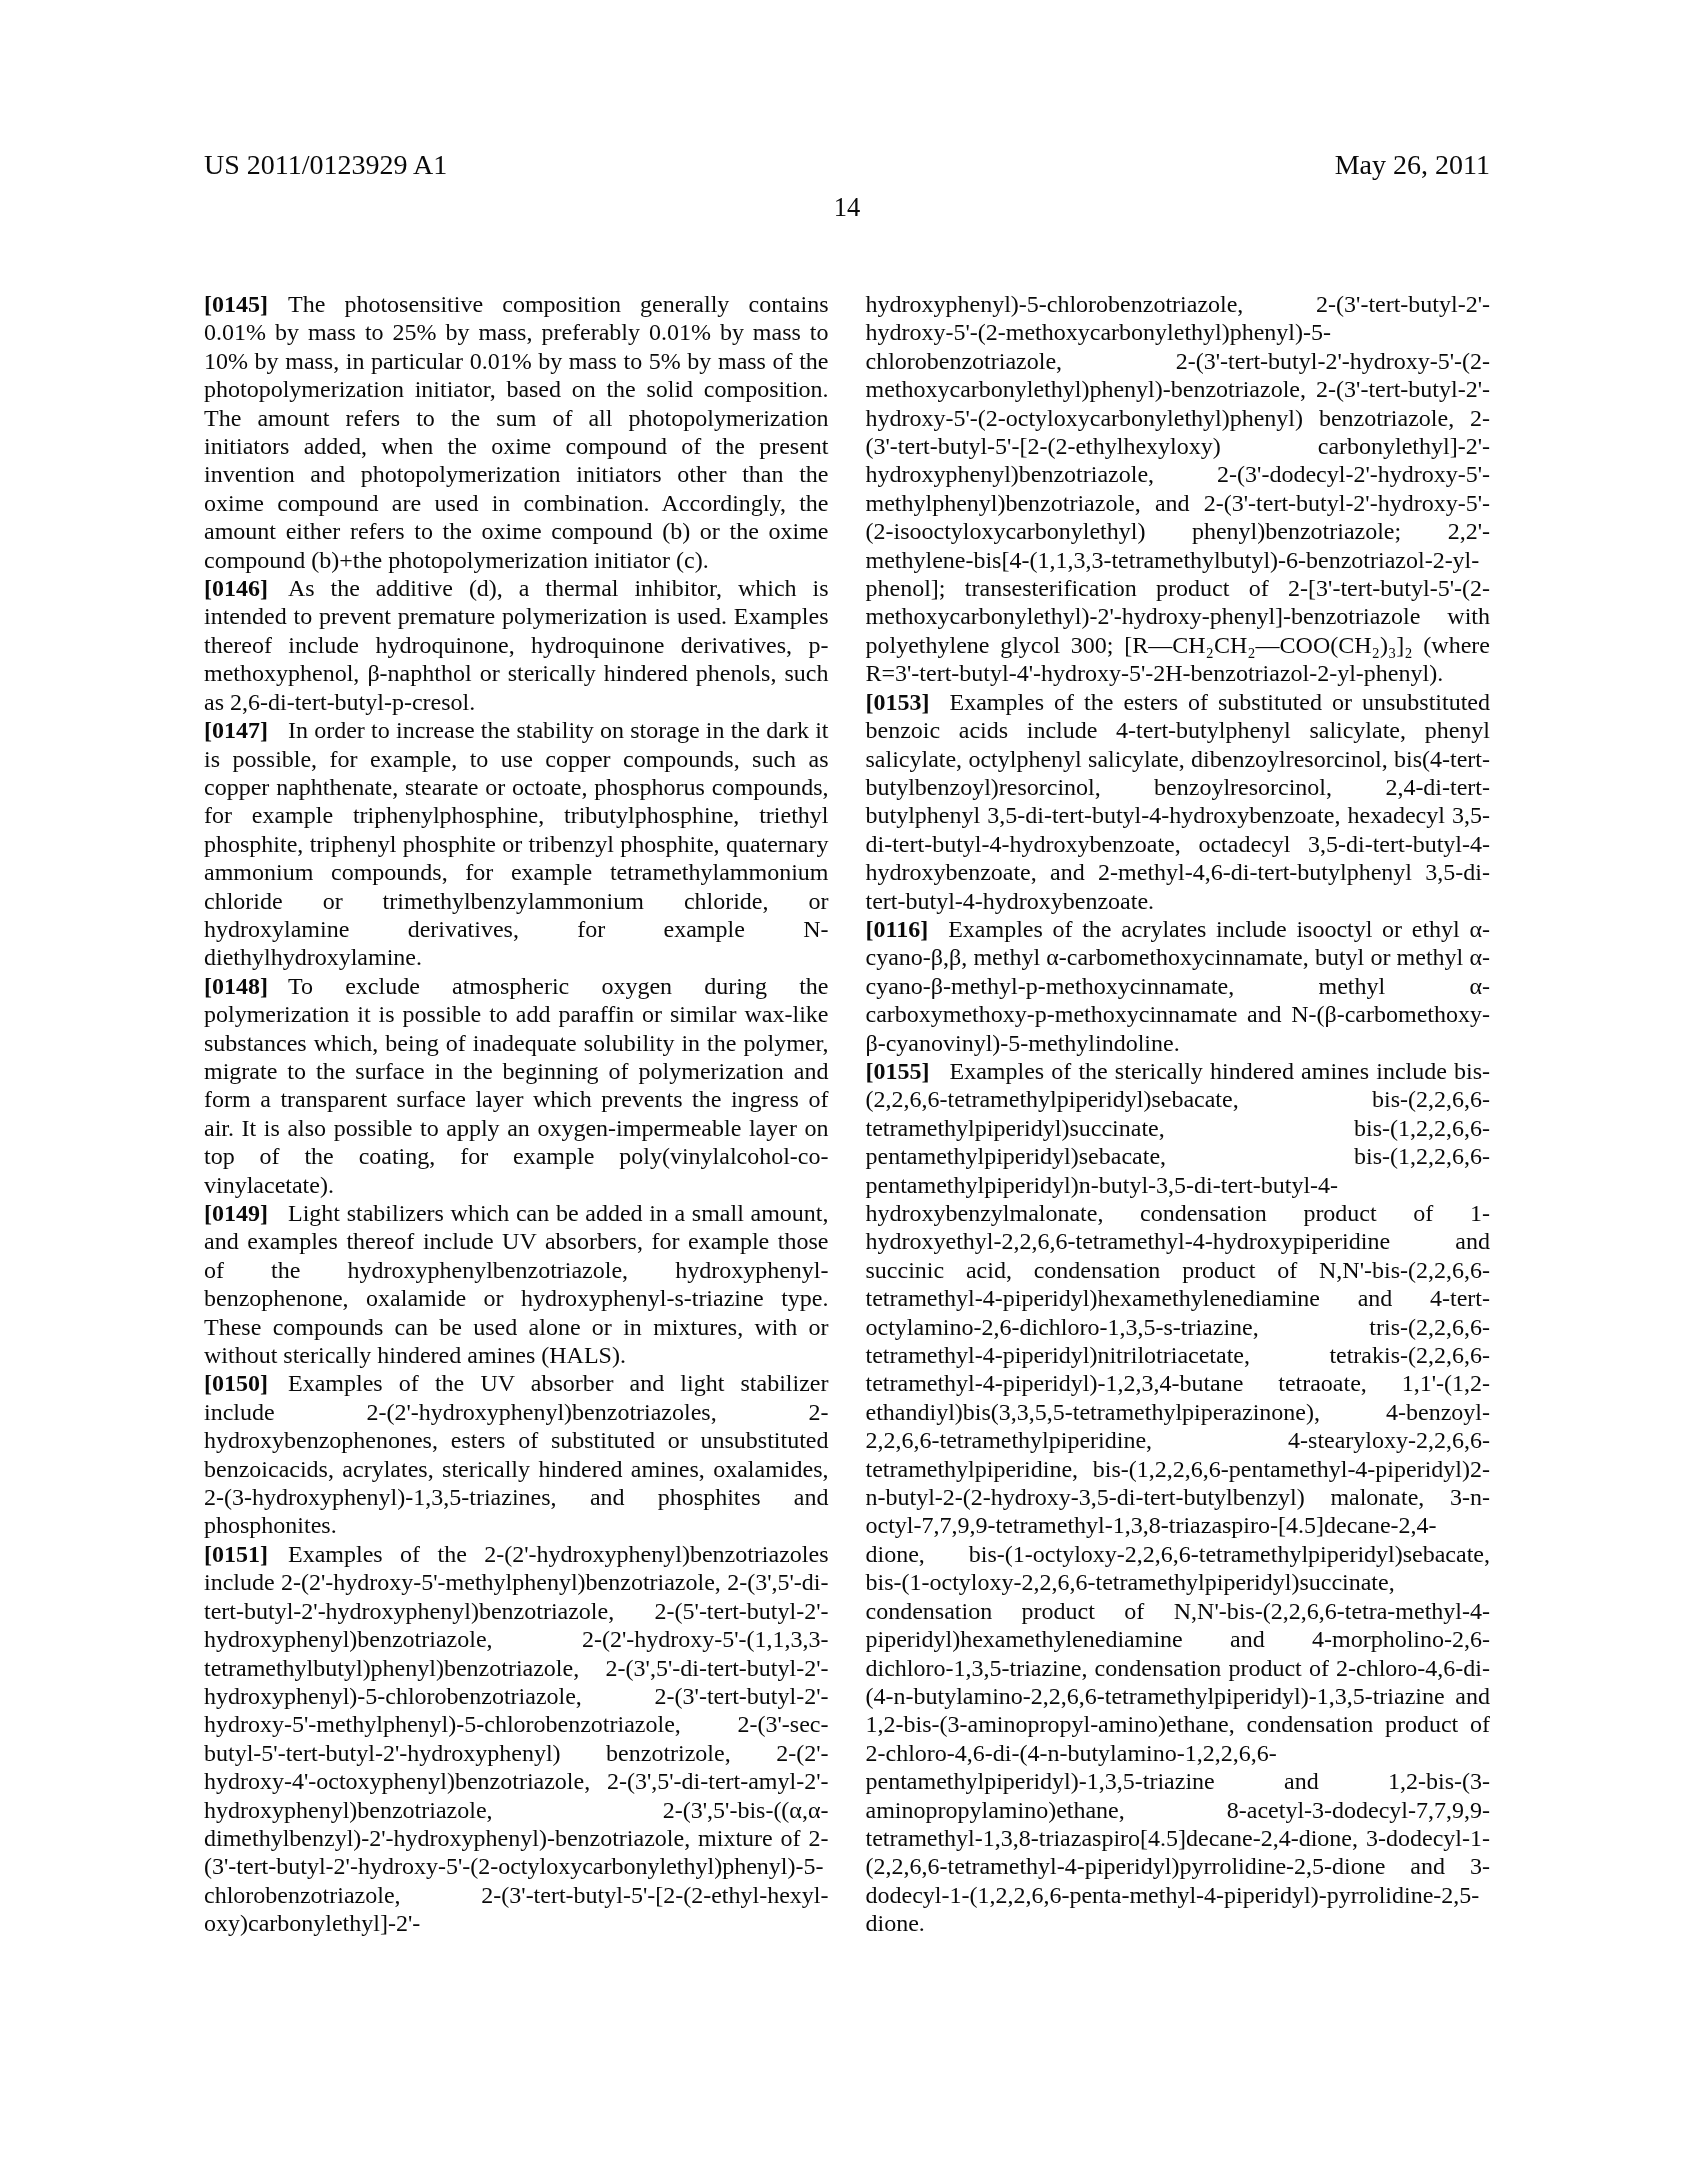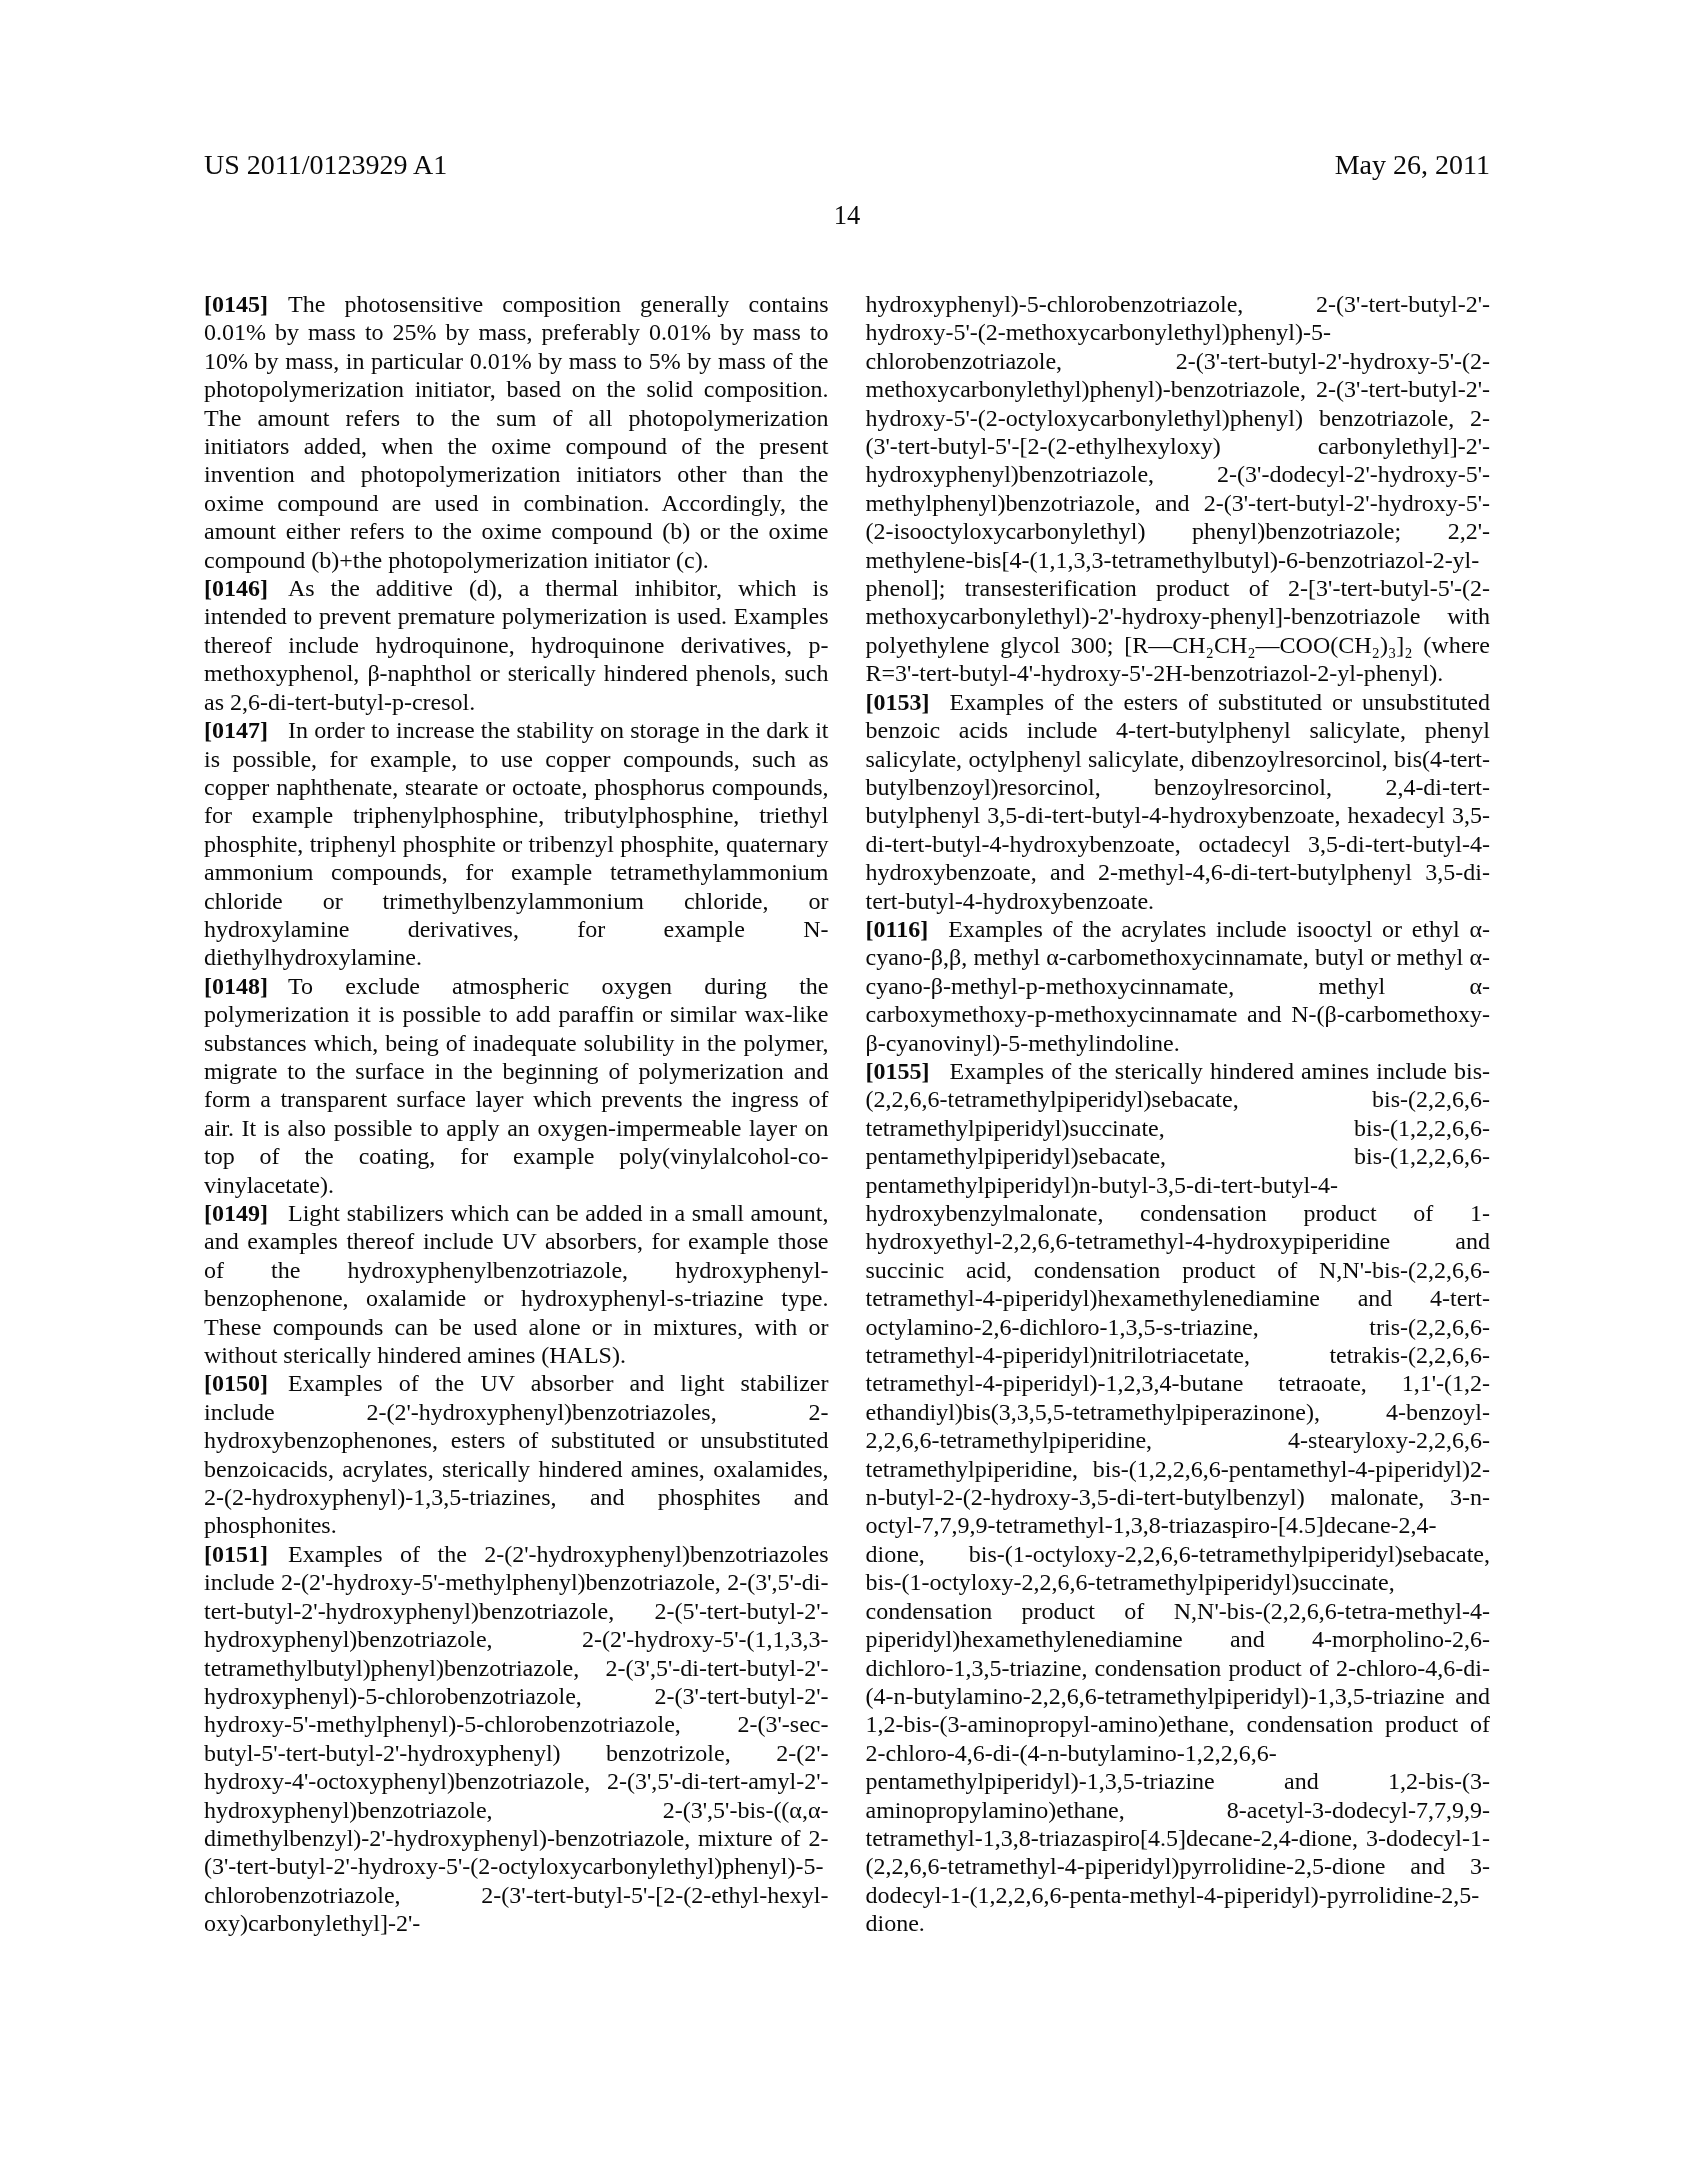--- a/index.html
+++ b/index.html
@@ -28,21 +28,20 @@
     gap: 21px;
   }
   .page-num {
     position: absolute;
     top: 193px;
     left: 0;
     width: 1694px;
     text-align: center;
     font-size: 26.5px;
     line-height: 29px;
-    margin-top: 8px;
   }
   .columns {
     position: absolute;
     top: 290px;
     left: 204px;
     width: 1286px;
     display: flex;
     column-gap: 37px;
   }
   .col {
@@ -80,21 +79,21 @@
   <div class="page-num">14</div>
 
   <div class="columns">
 
     <div class="col">
       <p class="para"><span class="ptag">[0145]</span><span>The photosensitive composition generally contains 0.01% by mass to 25% by mass, preferably 0.01% by mass to 10% by mass, in particular 0.01% by mass to 5% by mass of the photopolymerization initiator, based on the solid composition. The amount refers to the sum of all photopolymerization initiators added, when the oxime compound of the present invention and photopolymerization initiators other than the oxime compound are used in combination. Accordingly, the amount either refers to the oxime compound (b) or the oxime compound (b)+the photopolymerization initiator (c).</span></p>
       <p class="para"><span class="ptag">[0146]</span><span>As the additive (d), a thermal inhibitor, which is intended to prevent premature polymerization is used. Examples thereof include hydroquinone, hydroquinone derivatives, p-methoxyphenol, β-naphthol or sterically hindered phenols, such as 2,6-di-tert-butyl-p-cresol.</span></p>
       <p class="para"><span class="ptag">[0147]</span><span>In order to increase the stability on storage in the dark it is possible, for example, to use copper compounds, such as copper naphthenate, stearate or octoate, phosphorus compounds, for example triphenylphosphine, tributylphosphine, triethyl phosphite, triphenyl phosphite or tribenzyl phosphite, quaternary ammonium compounds, for example tetramethylammonium chloride or trimethylbenzylammonium chloride, or hydroxylamine derivatives, for example N-diethylhydroxylamine.</span></p>
       <p class="para"><span class="ptag">[0148]</span><span>To exclude atmospheric oxygen during the polymerization it is possible to add paraffin or similar wax-like substances which, being of inadequate solubility in the polymer, migrate to the surface in the beginning of polymerization and form a transparent surface layer which prevents the ingress of air. It is also possible to apply an oxygen-impermeable layer on top of the coating, for example poly(vinylalcohol-co-vinylacetate).</span></p>
       <p class="para"><span class="ptag">[0149]</span><span>Light stabilizers which can be added in a small amount, and examples thereof include UV absorbers, for example those of the hydroxyphenylbenzotriazole, hydroxyphenyl-benzophenone, oxalamide or hydroxyphenyl-s-triazine type. These compounds can be used alone or in mixtures, with or without sterically hindered amines (HALS).</span></p>
-      <p class="para"><span class="ptag">[0150]</span><span>Examples of the UV absorber and light stabilizer include 2-(2'-hydroxyphenyl)benzotriazoles, 2-hydroxybenzophenones, esters of substituted or unsubstituted benzoicacids, acrylates, sterically hindered amines, oxalamides, 2-(2-hydroxyphenyl)-1,3,5-triazines, and phosphites and phosphonites.</span></p>
+      <p class="para"><span class="ptag">[0150]</span><span>Examples of the UV absorber and light stabilizer include 2-(2'-hydroxyphenyl)benzotriazoles, 2-hydroxybenzophenones, esters of substituted or unsubstituted benzoicacids, acrylates, sterically hindered amines, oxalamides, 2-(3-hydroxyphenyl)-1,3,5-triazines, and phosphites and phosphonites.</span></p>
       <p class="para"><span class="ptag">[0151]</span><span>Examples of the 2-(2'-hydroxyphenyl)benzotriazoles include 2-(2'-hydroxy-5'-methylphenyl)benzotriazole, 2-(3',5'-di-tert-butyl-2'-hydroxyphenyl)benzotriazole, 2-(5'-tert-butyl-2'-hydroxyphenyl)benzotriazole, 2-(2'-hydroxy-5'-(1,1,3,3-tetramethylbutyl)phenyl)benzotriazole, 2-(3',5'-di-tert-butyl-2'-hydroxyphenyl)-5-chlorobenzotriazole, 2-(3'-tert-butyl-2'-hydroxy-5'-methylphenyl)-5-chlorobenzotriazole, 2-(3'-sec-butyl-5'-tert-butyl-2'-hydroxyphenyl) benzotrizole, 2-(2'-hydroxy-4'-octoxyphenyl)benzotriazole, 2-(3',5'-di-tert-amyl-2'-hydroxyphenyl)benzotriazole, 2-(3',5'-bis-((α,α-dimethylbenzyl)-2'-hydroxyphenyl)-benzotriazole, mixture of 2-(3'-tert-butyl-2'-hydroxy-5'-(2-octyloxycarbonylethyl)phenyl)-5-chlorobenzotriazole, 2-(3'-tert-butyl-5'-[2-(2-ethyl-hexyl-oxy)carbonylethyl]-2'-</span></p>
     </div>
 
     <div class="col">
       <p class="para"><span>hydroxyphenyl)-5-chlorobenzotriazole, 2-(3'-tert-butyl-2'-hydroxy-5'-(2-methoxycarbonylethyl)phenyl)-5-chlorobenzotriazole, 2-(3'-tert-butyl-2'-hydroxy-5'-(2-methoxycarbonylethyl)phenyl)-benzotriazole, 2-(3'-tert-butyl-2'-hydroxy-5'-(2-octyloxycarbonylethyl)phenyl) benzotriazole, 2-(3'-tert-butyl-5'-[2-(2-ethylhexyloxy) carbonylethyl]-2'-hydroxyphenyl)benzotriazole, 2-(3'-dodecyl-2'-hydroxy-5'-methylphenyl)benzotriazole, and 2-(3'-tert-butyl-2'-hydroxy-5'-(2-isooctyloxycarbonylethyl) phenyl)benzotriazole; 2,2'-methylene-bis[4-(1,1,3,3-tetramethylbutyl)-6-benzotriazol-2-yl-phenol]; transesterification product of 2-[3'-tert-butyl-5'-(2-methoxycarbonylethyl)-2'-hydroxy-phenyl]-benzotriazole with polyethylene glycol 300; [R—CH₂CH₂—COO(CH₂)₃]₂ (where R=3'-tert-butyl-4'-hydroxy-5'-2H-benzotriazol-2-yl-phenyl).</span></p>
       <p class="para"><span class="ptag">[0153]</span><span>Examples of the esters of substituted or unsubstituted benzoic acids include 4-tert-butylphenyl salicylate, phenyl salicylate, octylphenyl salicylate, dibenzoylresorcinol, bis(4-tert-butylbenzoyl)resorcinol, benzoylresorcinol, 2,4-di-tert-butylphenyl 3,5-di-tert-butyl-4-hydroxybenzoate, hexadecyl 3,5-di-tert-butyl-4-hydroxybenzoate, octadecyl 3,5-di-tert-butyl-4-hydroxybenzoate, and 2-methyl-4,6-di-tert-butylphenyl 3,5-di-tert-butyl-4-hydroxybenzoate.</span></p>
       <p class="para"><span class="ptag">[0116]</span><span>Examples of the acrylates include isooctyl or ethyl α-cyano-β,β, methyl α-carbomethoxycinnamate, butyl or methyl α-cyano-β-methyl-p-methoxycinnamate, methyl α-carboxymethoxy-p-methoxycinnamate and N-(β-carbomethoxy-β-cyanovinyl)-5-methylindoline.</span></p>
       <p class="para"><span class="ptag">[0155]</span><span>Examples of the sterically hindered amines include bis-(2,2,6,6-tetramethylpiperidyl)sebacate, bis-(2,2,6,6-tetramethylpiperidyl)succinate, bis-(1,2,2,6,6-pentamethylpiperidyl)sebacate, bis-(1,2,2,6,6-pentamethylpiperidyl)n-butyl-3,5-di-tert-butyl-4-hydroxybenzylmalonate, condensation product of 1-hydroxyethyl-2,2,6,6-tetramethyl-4-hydroxypiperidine and succinic acid, condensation product of N,N'-bis-(2,2,6,6-tetramethyl-4-piperidyl)hexamethylenediamine and 4-tert-octylamino-2,6-dichloro-1,3,5-s-triazine, tris-(2,2,6,6-tetramethyl-4-piperidyl)nitrilotriacetate, tetrakis-(2,2,6,6-tetramethyl-4-piperidyl)-1,2,3,4-butane tetraoate, 1,1'-(1,2-ethandiyl)bis(3,3,5,5-tetramethylpiperazinone), 4-benzoyl-2,2,6,6-tetramethylpiperidine, 4-stearyloxy-2,2,6,6-tetramethylpiperidine, bis-(1,2,2,6,6-pentamethyl-4-piperidyl)2-n-butyl-2-(2-hydroxy-3,5-di-tert-butylbenzyl) malonate, 3-n-octyl-7,7,9,9-tetramethyl-1,3,8-triazaspiro-[4.5]decane-2,4-dione, bis-(1-octyloxy-2,2,6,6-tetramethylpiperidyl)sebacate, bis-(1-octyloxy-2,2,6,6-tetramethylpiperidyl)succinate, condensation product of N,N'-bis-(2,2,6,6-tetra-methyl-4-piperidyl)hexamethylenediamine and 4-morpholino-2,6-dichloro-1,3,5-triazine, condensation product of 2-chloro-4,6-di-(4-n-butylamino-2,2,6,6-tetramethylpiperidyl)-1,3,5-triazine and 1,2-bis-(3-aminopropyl-amino)ethane, condensation product of 2-chloro-4,6-di-(4-n-butylamino-1,2,2,6,6-pentamethylpiperidyl)-1,3,5-triazine and 1,2-bis-(3-aminopropylamino)ethane, 8-acetyl-3-dodecyl-7,7,9,9-tetramethyl-1,3,8-triazaspiro[4.5]decane-2,4-dione, 3-dodecyl-1-(2,2,6,6-tetramethyl-4-piperidyl)pyrrolidine-2,5-dione and 3-dodecyl-1-(1,2,2,6,6-penta-methyl-4-piperidyl)-pyrrolidine-2,5-dione.</span></p>
     </div>
 

